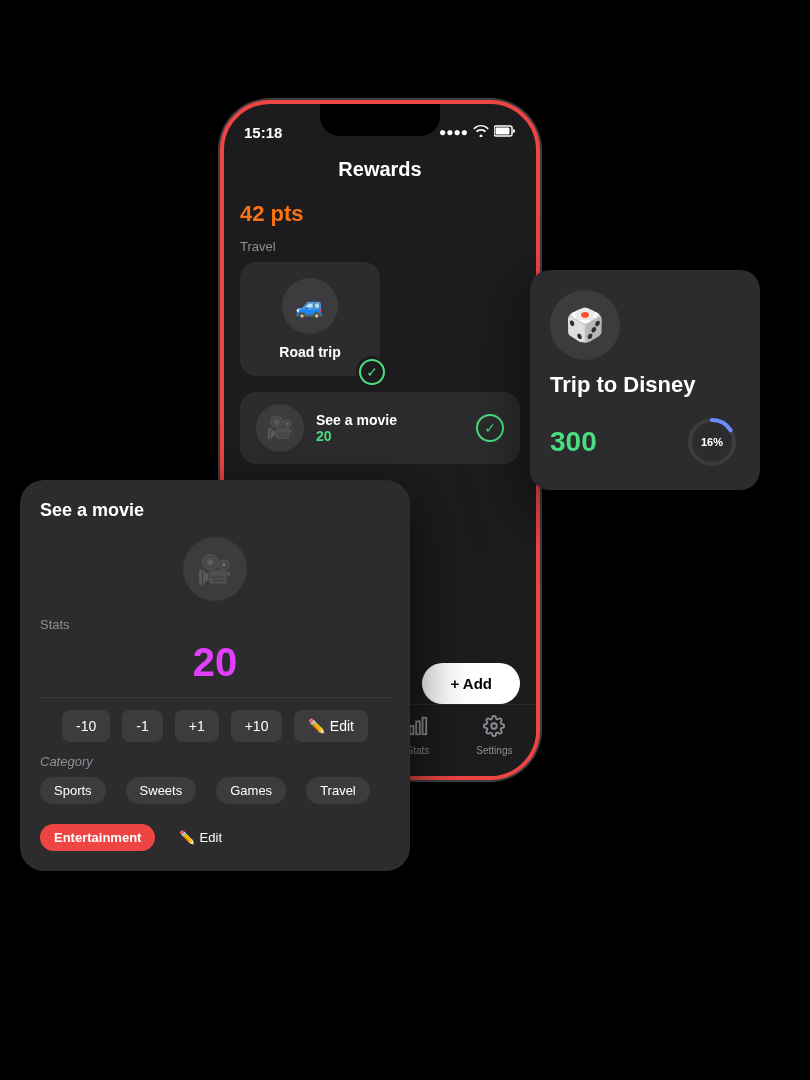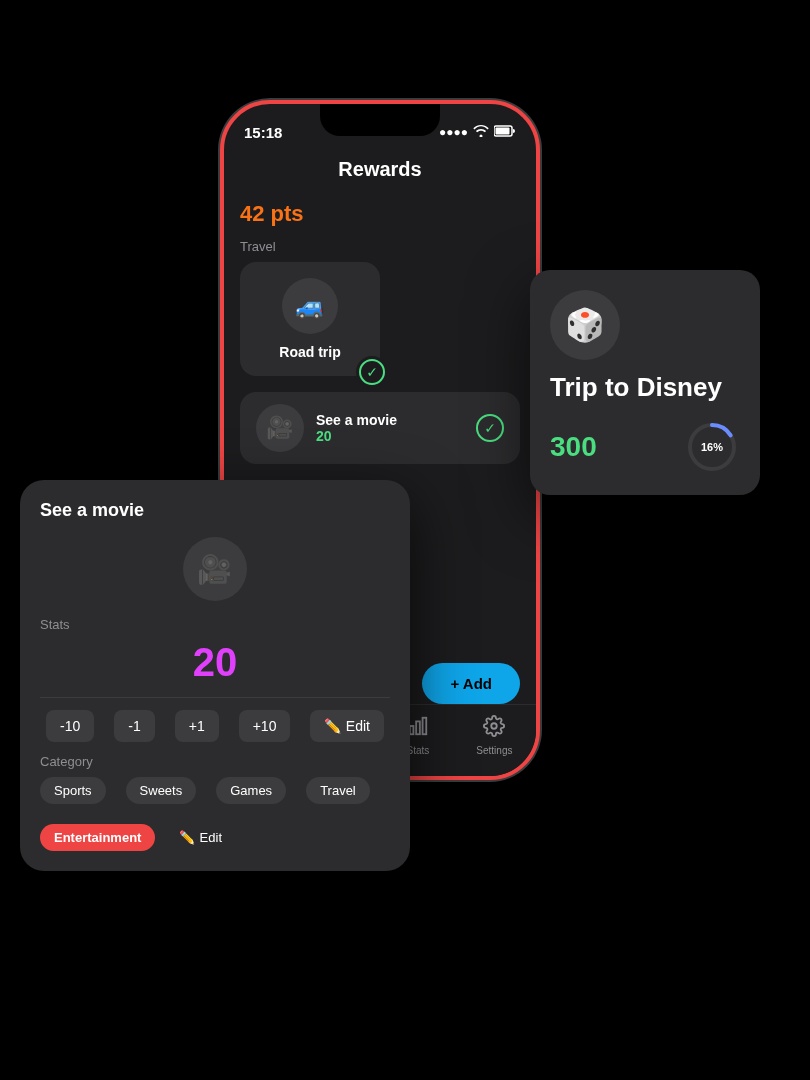--- a/index.html
+++ b/index.html
@@ -176,21 +176,21 @@
 
     .nav-item.active {
       color: #4ade80;
     }
 
     .nav-icon {
       font-size: 20px;
     }
 
     .add-btn {
-      background: #0ea5e9;
+      background: #ffffff;
       color: #000;
       border: none;
       border-radius: 24px;
       padding: 12px 28px;
       font-size: 15px;
       font-weight: 700;
       display: flex;
       align-items: center;
       gap: 6px;
       cursor: pointer;
@@ -219,21 +219,21 @@
       border-radius: 50%;
       display: flex;
       align-items: center;
       justify-content: center;
       margin-bottom: 12px;
       font-size: 32px;
     }
 
     .disney-title {
       color: #fff;
-      font-size: 26px;
+      font-size: 22px;
       font-weight: 700;
       margin-bottom: 16px;
     }
 
     .disney-bottom {
       display: flex;
       align-items: center;
       justify-content: space-between;
     }
 
@@ -310,21 +310,21 @@
     }
 
     .divider {
       height: 1px;
       background: #3c3c3e;
       margin: 8px 0 12px;
     }
 
     .points-controls {
       display: flex;
-      gap: 20px;
+      gap: 12px;
       align-items: center;
       justify-content: center;
       flex-wrap: wrap;
     }
 
     .ctrl-btn {
       background: #3c3c3e;
       color: #fff;
       border: none;
       border-radius: 8px;
@@ -343,20 +343,21 @@
       cursor: pointer;
       display: flex;
       align-items: center;
       gap: 4px;
     }
 
     .category-label {
       color: #8e8e93;
       font-size: 13px;
       margin: 12px 0 8px;
+      font-style: italic;
     }
 
     .category-tags {
       display: flex;
       flex-wrap: wrap;
       gap: 20px;
       align-items: center;
     }
 
     .tag {

